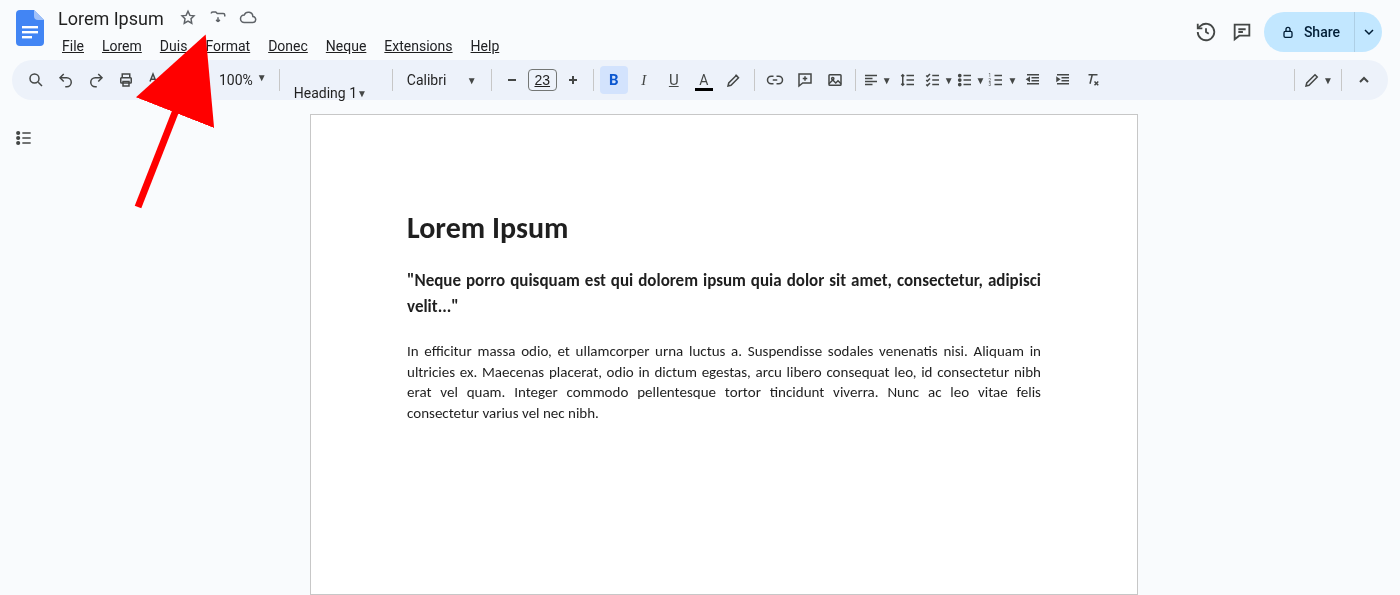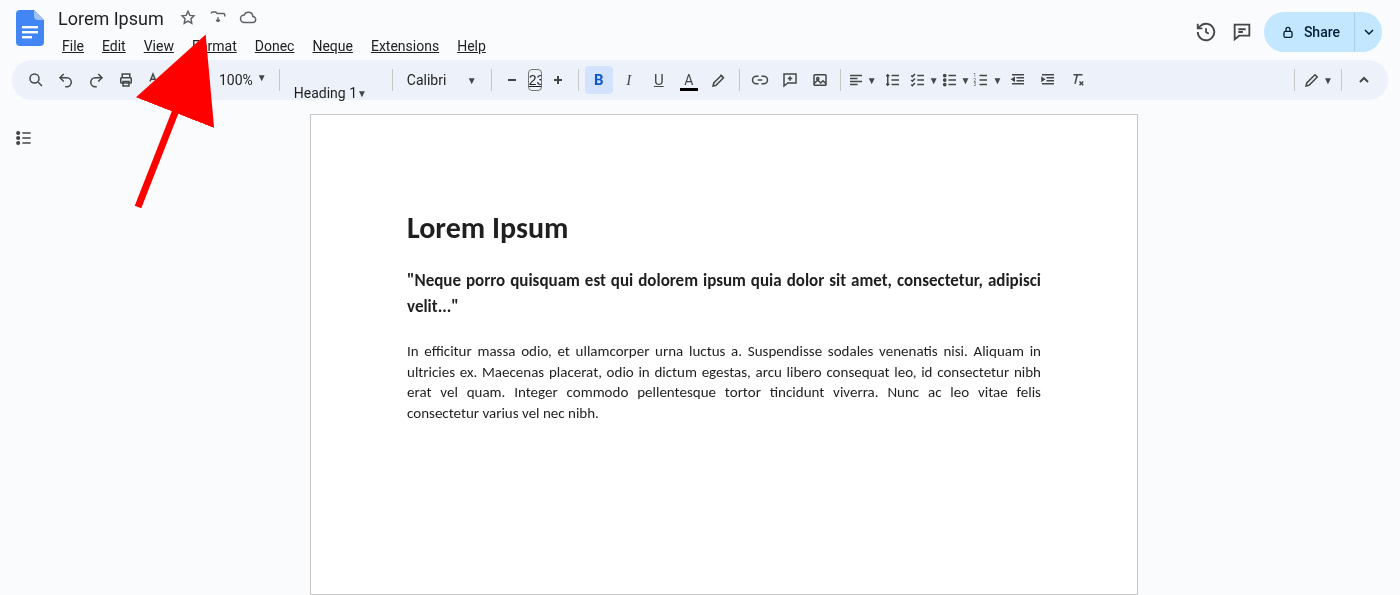--- a/index.html
+++ b/index.html
@@ -21,21 +21,21 @@
   .share-caret { width: 28px; height:100%; display:flex; align-items:center; justify-content:center; border-left:1px solid rgba(0,0,0,0.1); cursor:pointer; color:#001d35;}
   
   .toolbar-wrap { padding: 4px 12px 0 12px; }
   .toolbar { background: #edf2fa; border-radius: 24px; height: 40px; display:flex; align-items:center; padding: 0 10px; gap: 2px; position: relative; }
   .tbtn { min-width: 28px; height: 28px; display:flex; align-items:center; justify-content:center; border-radius:4px; color:#444746; cursor:pointer; }
   .tsep { width: 1px; height: 22px; background: #c7c7c7; margin: 0 4px; }
   .zoom { display:flex; gap:4px; font-size:14px; color:#1f1f1f; padding:0 6px; cursor:pointer;}
   .style-sel { display:flex; align-items:center; gap:0; font-size:14px; color:#1f1f1f; padding:0 8px; min-width:100px; cursor:pointer; justify-content:flex-start;margin-top:26px;}
   .font-sel { display:flex; align-items:center; gap:6px; font-size:14px; color:#1f1f1f; padding:0 8px; min-width:86px; cursor:pointer; justify-content:space-between;}
   .fsz-group { display:flex; align-items:center; gap:2px; }
-  .fsz-input { width: 14px; height: 22px; border: 1px solid #747775; border-radius: 4px; text-align:center; font-size:14px; background:transparent; color:#1f1f1f;text-decoration:underline; }
+  .fsz-input { width: 29px; height: 22px; border: 1px solid #747775; border-radius: 4px; text-align:center; font-size:14px; background:transparent; color:#1f1f1f;text-decoration:underline; }
   .bold-active { background:#d3e3fd; color:#0b57d0; }
   .text-color { position:relative; }
   .text-color::after { content:""; position:absolute; left:5px; right:5px; bottom:3px; height:3px; background:#000; }
   .caret { font-size:10px; color:#444746; }
   .toolbar-right { margin-left:auto; display:flex; align-items:center; gap:4px; }
   
   .workspace { display:flex; height: calc(595px - 56px - 44px); }
   .left-rail { width: 48px; display:flex; flex-direction:column; align-items:center; padding-top: 24px; }
   .left-rail .tbtn { color:#444746; }
   .canvas-area { flex:1; display:flex; justify-content:center; overflow:hidden; position:relative; }
@@ -77,22 +77,22 @@
           </span>
         <span class="ico">
             <svg width="20" height="18" viewBox="0 0 24 24" fill="none" stroke="#5f6368" stroke-width="2">
               <path d="M7 18a5 5 0 0 1 0-10 6 6 0 0 1 11.5 2A4 4 0 0 1 18 18H7z"></path>
             </svg>
           </span>
       </div>
     </div>
     <div class="menu-row">
       <span class="menu-item">File</span>
-      <span class="menu-item">Edit</span>
-      <span class="menu-item">View</span>
+      <span class="menu-item">Lorem</span>
+      <span class="menu-item">Duis</span>
       <span class="menu-item">Format</span>
       <span class="menu-item">Donec</span>
       <span class="menu-item">Neque</span>
       <span class="menu-item">Extensions</span>
       <span class="menu-item">Help</span>
     </div>
   </div>
   <div class="header-right">
     <span class="icon-btn">
         <svg width="22" height="22" viewBox="0 0 24 24" fill="none" stroke="#444746" stroke-width="2">

